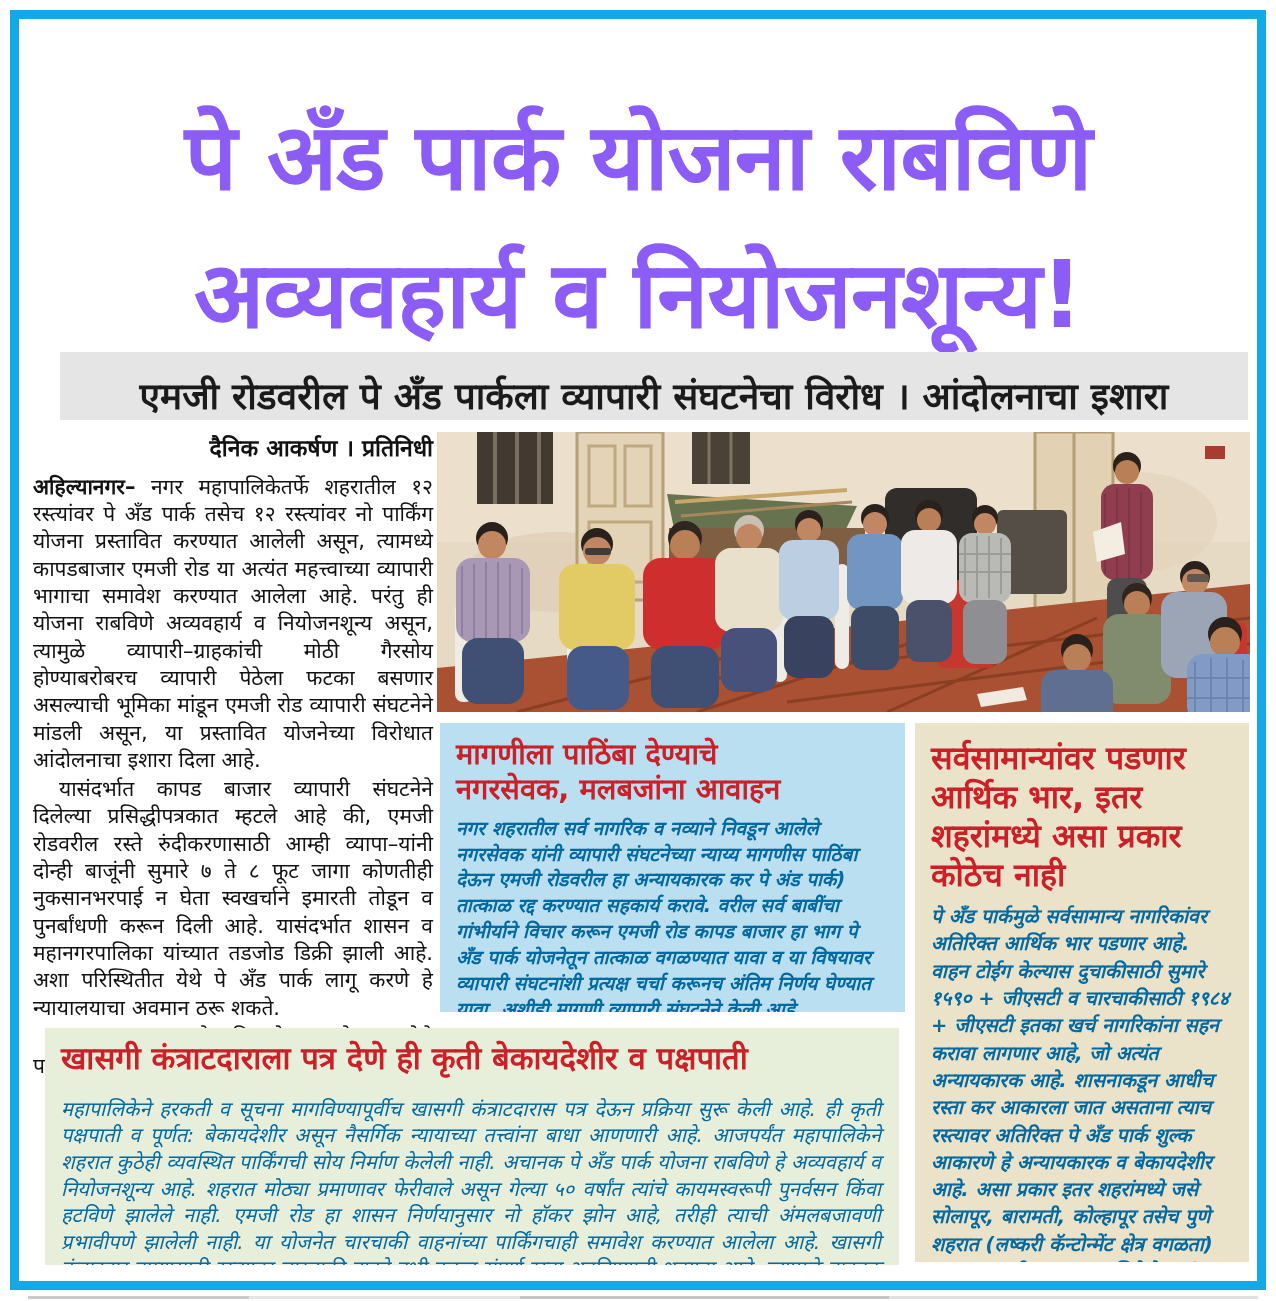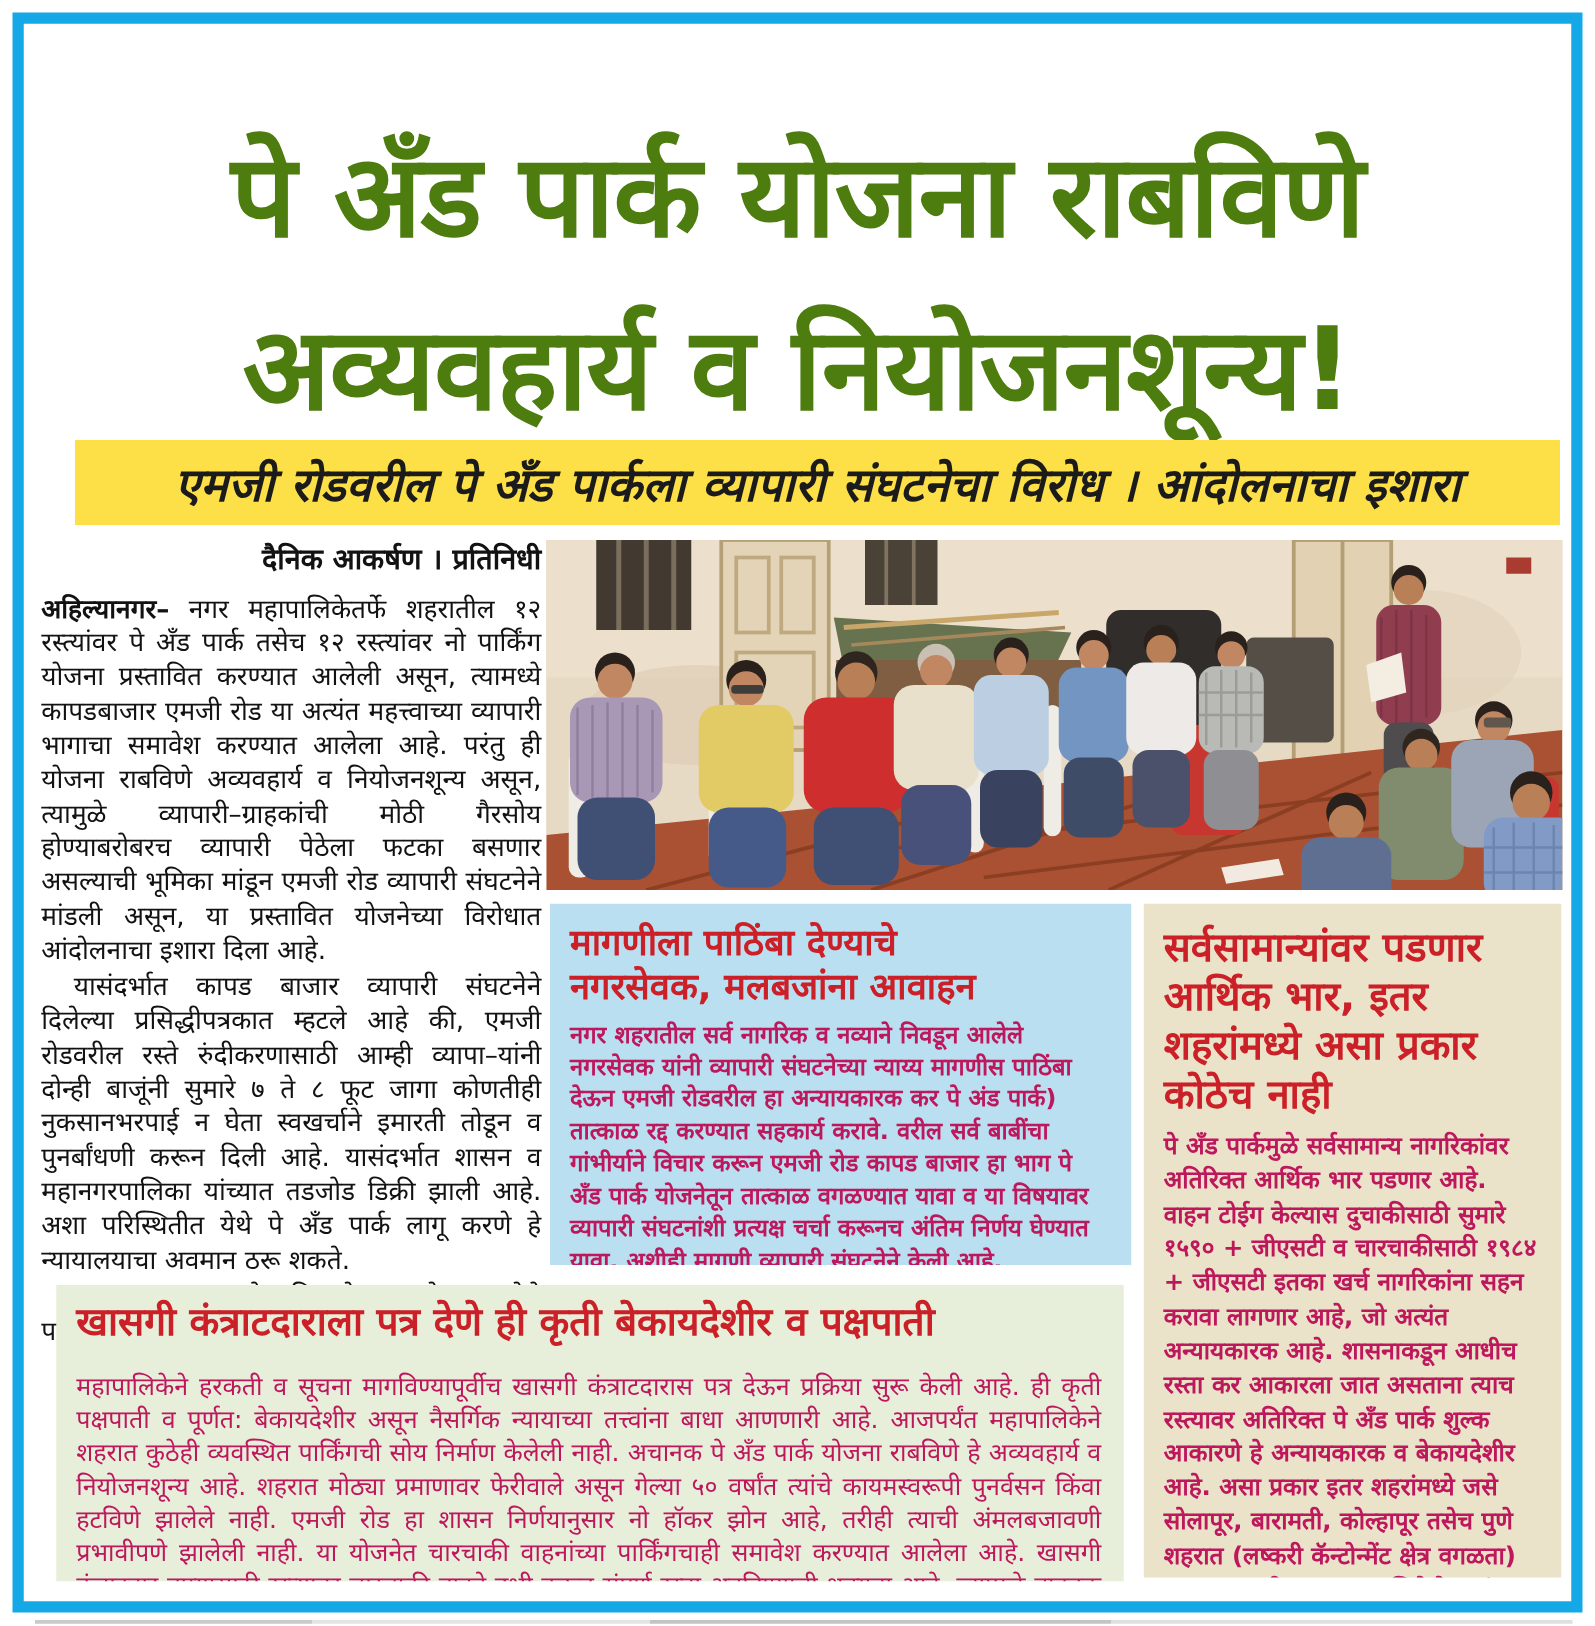--- a/index.html
+++ b/index.html
@@ -8,28 +8,28 @@
     font-family:"DejaVu Sans","Liberation Sans",sans-serif;color:#121212;
     overflow:hidden;
   }
   .frame{
     position:absolute;left:10px;top:10px;width:1256px;height:1280px;
     box-sizing:border-box;border:9px solid #14a9e6;background:#ffffff;
   }
   
   .headline{
     position:absolute;left:0;top:8px;width:100%;text-align:center;
-    font-weight:800;color:#4d7c0f;line-height:1.5;font-size:92px;
+    font-weight:800;color:#8b5cf6;line-height:1.5;font-size:92px;
     letter-spacing:-1px;
   }
   .headline span{display:block;}
   
   .subbar{
     position:absolute;left:41px;top:333px;width:1188px;height:68px;
-    background:#fde047;display:flex;align-items:center;justify-content:center;font-style:italic;
+    background:#e5e5e5;display:flex;align-items:flex-end;justify-content:center;
   }
   .subbar span{font-size:37px;font-weight:700;color:#1b1b1b;}
   
   .leftcol{
     position:absolute;left:14px;top:413px;width:400px;
     font-size:21px;line-height:1.3;text-align:justify;
   }
   .byline{
     text-align:right;font-weight:700;font-size:23px;margin:2px 0 10px 0;
   }
@@ -46,21 +46,21 @@
   .photo{
     position:absolute;left:418px;top:413px;width:813px;height:280px;
     overflow:hidden;background:#e7dcc6;
   }
   .photo svg{display:block;width:100%;height:100%;}
   
   .box{position:absolute;box-sizing:border-box;overflow:hidden;}
   .box h2{
     margin:0 0 8px 0;color:#cb2027;font-weight:800;line-height:1.22;
   }
-  .box .body{color:#be185d;font-weight:600;}
+  .box .body{color:#0369a1;font-weight:600;font-style:italic;}
   .bluebox{
     left:421px;top:704px;width:465px;height:289px;background:#b9dff1;
     padding:14px 18px 10px 16px;
   }
   .bluebox h2{font-size:29px;}
   .bluebox .body{font-size:19px;line-height:1.36;}
   .yellowbox{
     left:896px;top:704px;width:334px;height:539px;background:#eae3c9;
     padding:16px 16px 10px 16px;
   }

